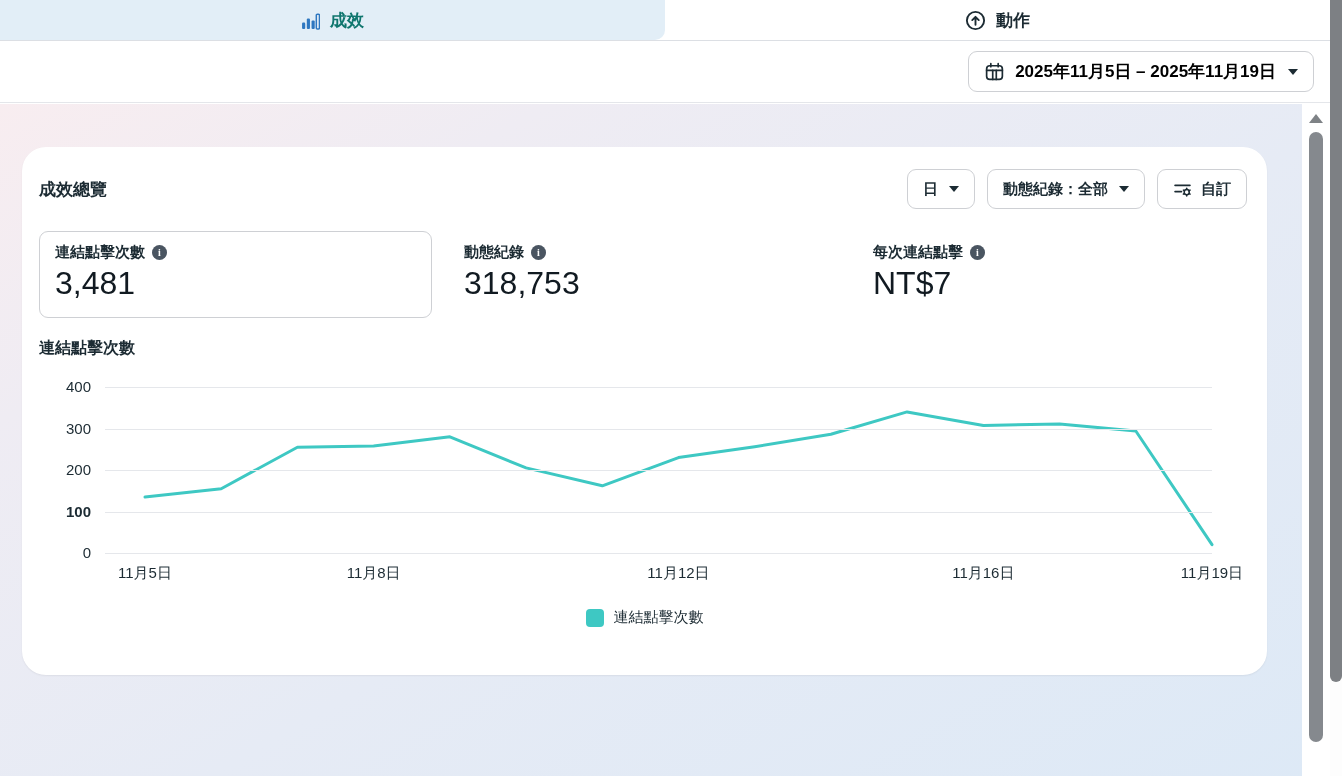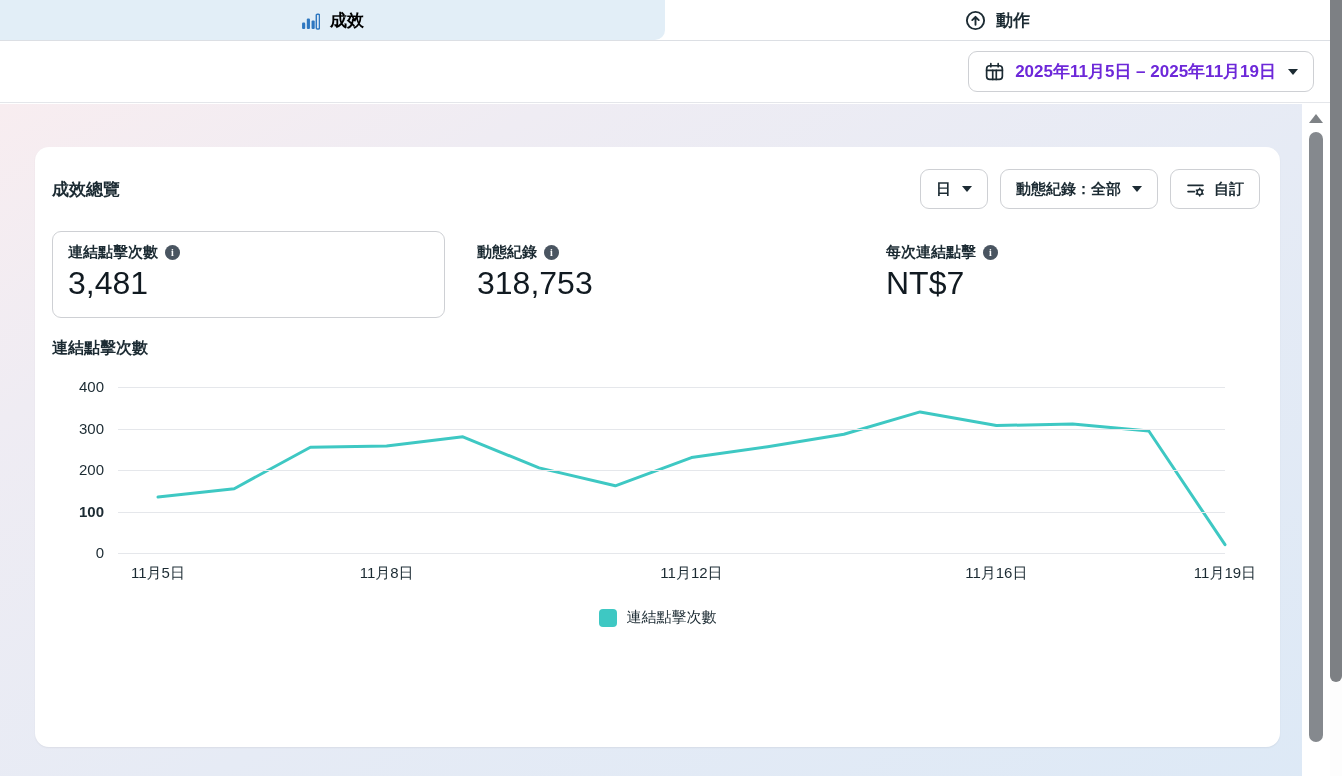--- a/index.html
+++ b/index.html
@@ -6,46 +6,46 @@
   html,body { width:1342px; height:776px; overflow:hidden;
     font-family:"Liberation Sans","DejaVu Sans",sans-serif; color:#1c2b33; background:#fff; }
 
   .app { position:absolute; left:0; top:0; width:1330px; height:776px; }
 
   
   .header { background:#fff; }
   .tabs { display:flex; height:41px; border-bottom:1px solid #dcdfe4; }
   .tab { flex:1; display:flex; align-items:center; justify-content:center; gap:10px;
     font-size:17px; font-weight:600; cursor:pointer; }
-  .tab.active { background:#e2eef7; color:#000000; border-radius:0 0 10px 0; }
+  .tab.active { background:#e2eef7; color:#0f766e; border-radius:0 0 10px 0; }
   .tab .ticon { display:flex; align-items:center; }
   .toolbar { height:62px; display:flex; align-items:center; justify-content:flex-end;
     padding-right:16px; border-bottom:1px solid #e4e6ea; }
   .date-btn { height:41px; display:flex; align-items:center; gap:10px; padding:0 15px;
     background:#fff; border:1px solid #ced0d4; border-radius:9px;
-    font-size:17px; font-weight:700; color:#6d28d9; cursor:pointer; }
+    font-size:17px; font-weight:700; color:#000000; cursor:pointer; }
   .caret { width:0; height:0; border-left:5px solid transparent; border-right:5px solid transparent;
     border-top:6px solid #1c2b33; margin-left:2px; }
 
   
   .content { position:absolute; top:104px; left:0; width:1330px; bottom:0;
     background:linear-gradient(150deg,#f8edf0 0%,#efecf3 22%,#e6ebf5 55%,#dde9f6 100%); }
   .scroll-gutter { position:absolute; top:0; right:0; width:28px; height:100%; background:#fff; }
   .scroll-up { position:absolute; top:10px; left:7px; width:0; height:0;
     border-left:7px solid transparent; border-right:7px solid transparent;
     border-bottom:9px solid #7e8286; cursor:pointer; }
   .scroll-thumb-inner { position:absolute; top:28px; left:7px; width:14px; height:610px;
     background:#85898e; border-radius:7px; cursor:pointer; }
   .outer-scrollbar { position:absolute; top:0; right:0; width:12px; height:776px; background:#fdfdfd; }
   .outer-thumb { position:absolute; top:0; left:0; width:12px; height:682px; background:#7d8084;
     border-radius:0 0 6px 6px; cursor:pointer; }
 
   
-  .card { position:absolute; left:35px; top:43px; width:1245px; height:600px;
-    background:#fff; border-radius:14px; box-shadow:0 1px 2px rgba(0,0,0,.06); }
+  .card { position:absolute; left:22px; top:43px; width:1245px; height:528px;
+    background:#fff; border-radius:24px; box-shadow:0 1px 2px rgba(0,0,0,.06); }
   .card-header { display:flex; align-items:center; justify-content:space-between;
     padding:22px 20px 0 17px; }
   .card-title { font-size:17px; font-weight:700; }
   .controls { display:flex; gap:12px; }
   .ctrl-btn { height:40px; display:flex; align-items:center; gap:9px; padding:0 15px;
     background:#fff; border:1px solid #ced0d4; border-radius:9px;
     font-size:15px; font-weight:600; color:#1c2b33; cursor:pointer; }
 
   
   .metrics { display:flex; gap:16px; padding:22px 17px 0 17px; }

